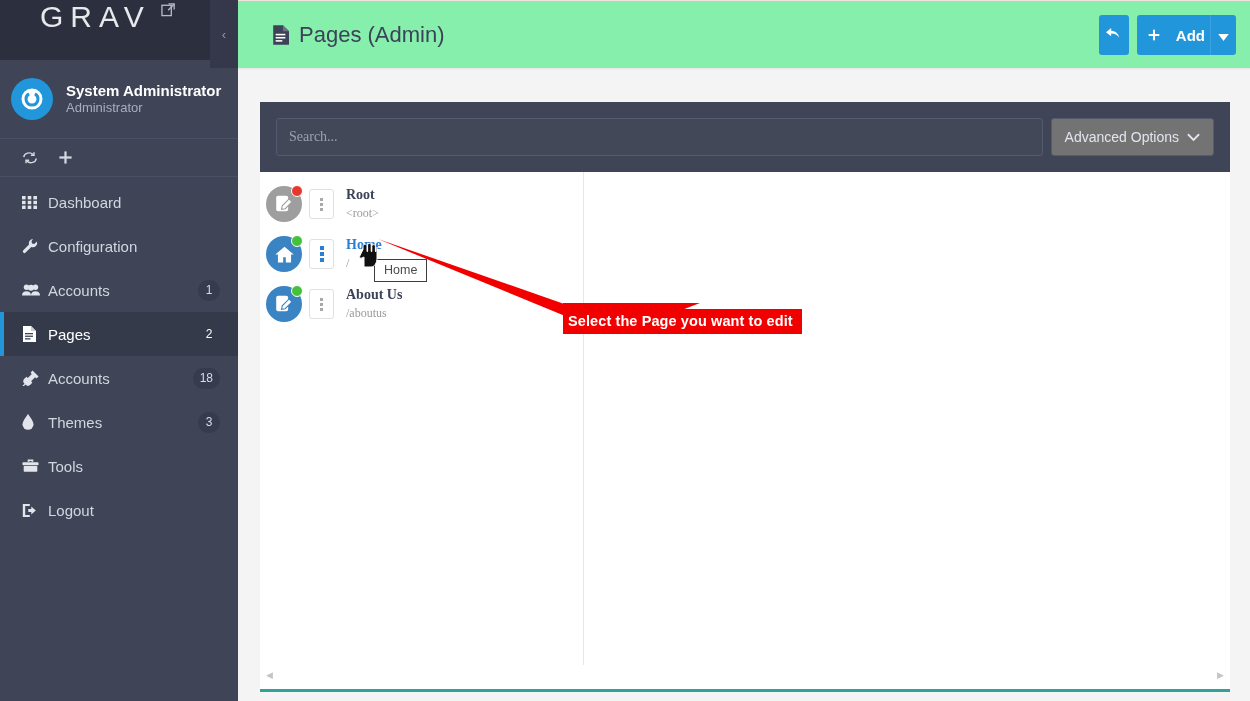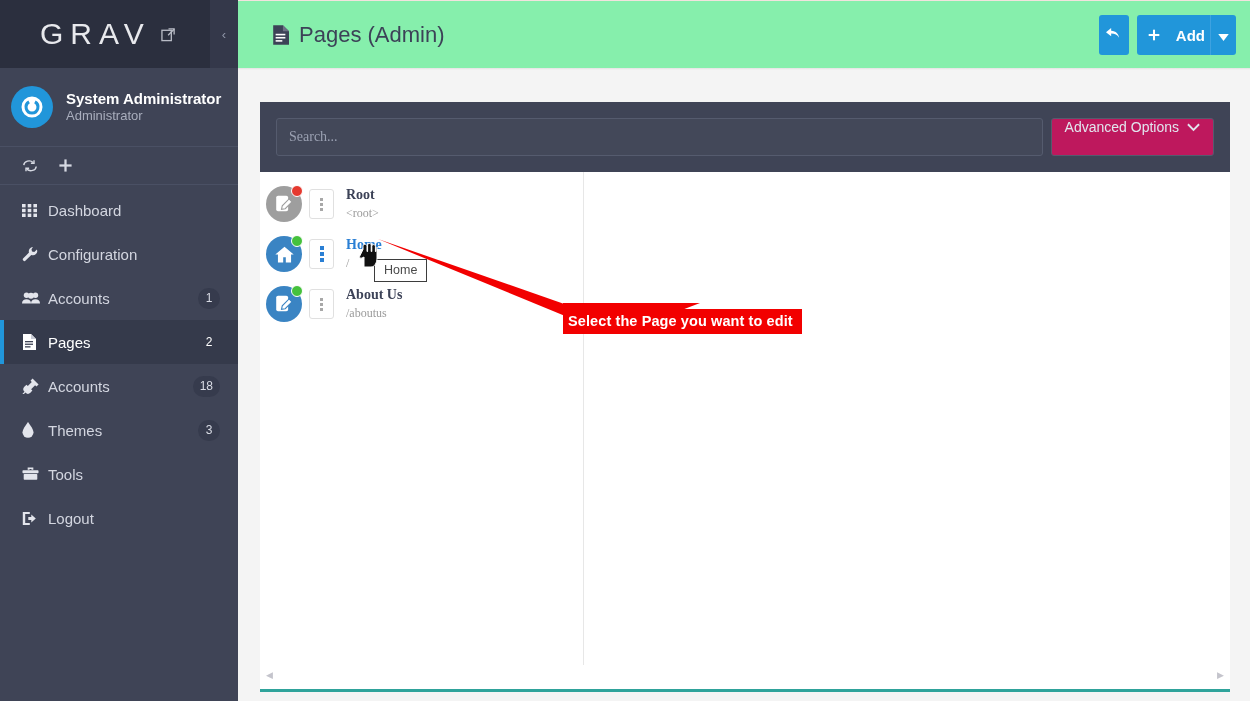--- a/index.html
+++ b/index.html
@@ -12,23 +12,23 @@
   #app { position: relative; width: 1250px; height: 701px; }
 
   
   .sidebar {
     position: absolute; left: 0; top: 0;
     width: 238px; height: 701px;
     background: #3f4456;
   }
   .brand-bar {
     position: relative;
-    height: 68px;
+    height: 60px;
     background: #2b2f3e;
-    display: flex; align-items: center;
+    display: flex; align-items: flex-start;
   }
   .brand-logo {
     margin-left: 40px;
     font-size: 30px; letter-spacing: 7px;
     color: #e8e9ed; font-weight: 300;
     font-family: "Liberation Sans", sans-serif;
   }
   .brand-ext {
     margin-left: 10px; margin-top: 2px;
     color: #b9bcc6; font-size: 15px;
@@ -164,27 +164,27 @@
     border-radius: 3px;
     color: #d7dae3;
     font-size: 14px;
     padding: 0 12px;
     font-family: Liberation Serif, serif;
     outline: none;
   }
   .search-input::placeholder { color: #9ba1b2; }
   .adv-options {
     height: 38px;
-    background: #be185d;
+    background: #737373;
     border: 1px solid #555b6e;
     border-radius: 3px;
     color: #e2e5ee;
     font-size: 14px;
     padding: 0 13px;
-    display: flex; gap: 8px;
+    display: flex; align-items: center; gap: 8px;
     cursor: pointer;
   }
 
   .panel {
     position: relative;
     background: #ffffff;
     height: 520px;
     border-bottom: 3px solid #2fa39b;
   }
   .tree {

